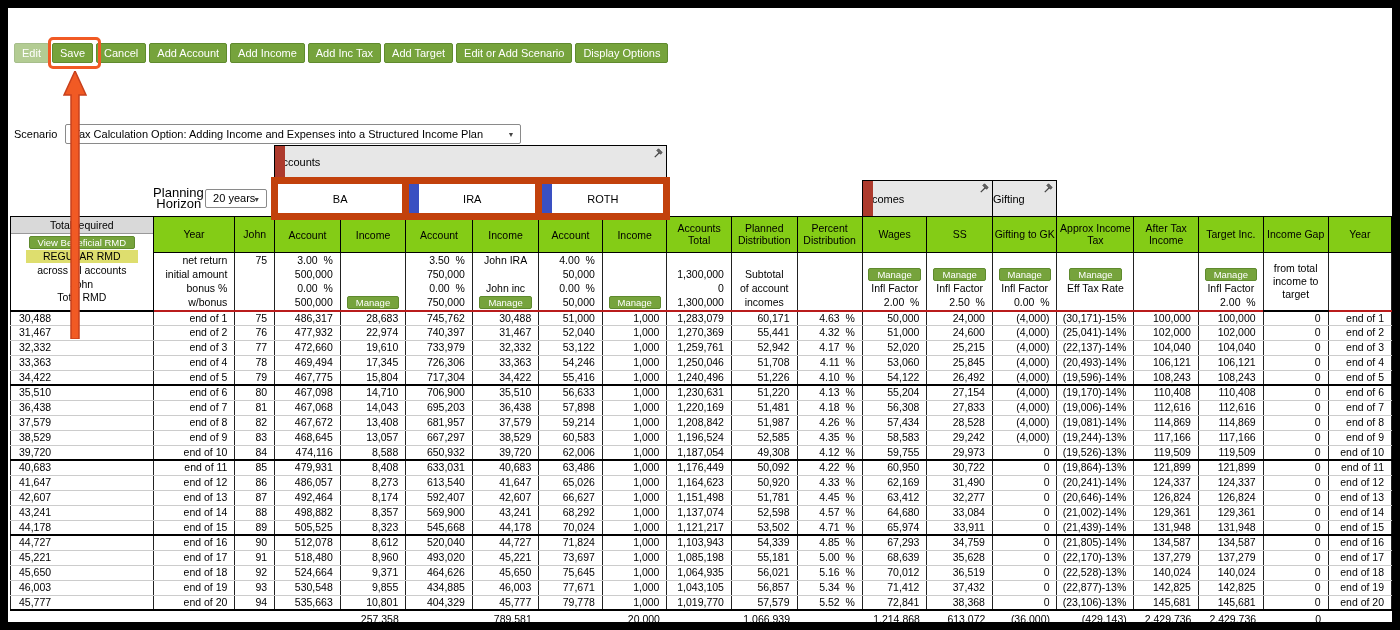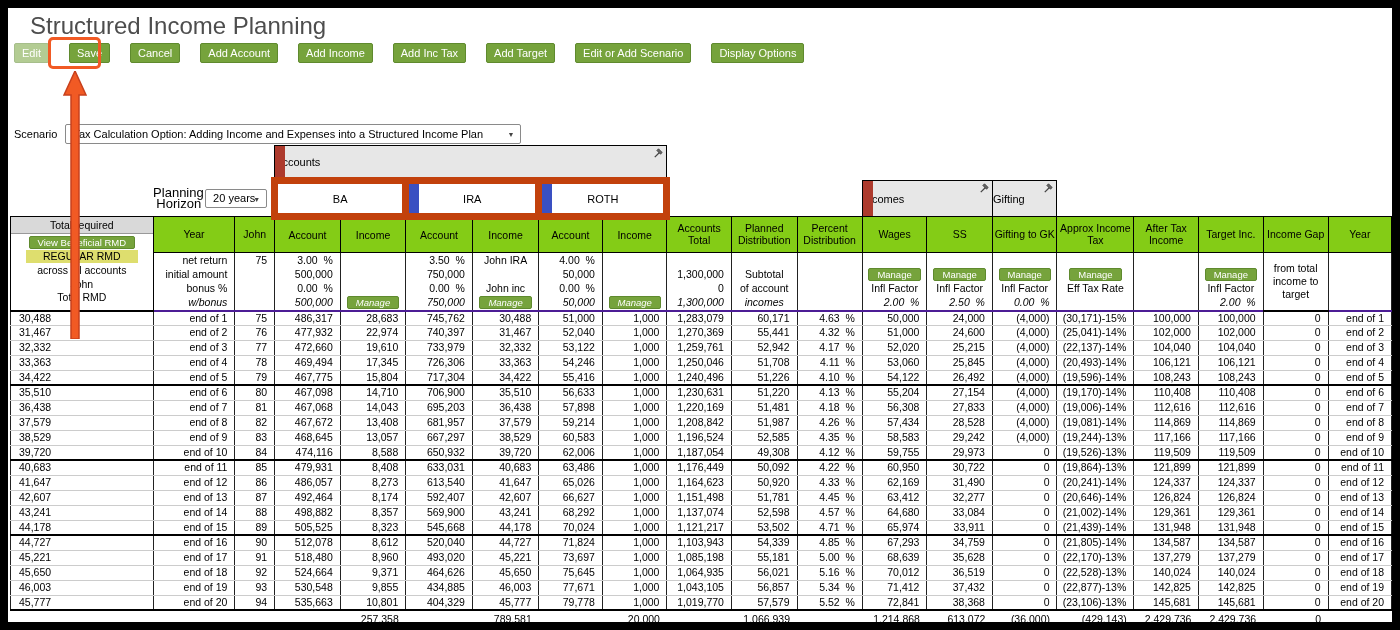--- a/index.html
+++ b/index.html
@@ -2,21 +2,21 @@
 <html><head>
 <meta charset="utf-8">
 <style>
   * { margin:0; padding:0; box-sizing:border-box; }
   html,body { width:1400px; height:630px; background:#000; overflow:hidden;
               font-family:"Liberation Sans", sans-serif; }
   #frame { position:absolute; left:8px; top:8px; width:1384px; height:614px; background:#fff; overflow:hidden; }
 
   .title { position:absolute; left:22px; top:4px; font-size:24px; color:#4d4d4d; }
 
-  .toolbar { position:absolute; left:6px; top:35px; display:flex; gap:20px; z-index:5; }
+  .toolbar { position:absolute; left:6px; top:35px; display:flex; gap:3px; z-index:5; }
   .tb-btn { background:#76a33c; color:#fff; border:1px solid #5f8a2e; border-radius:2px;
             font-size:11px; padding:3px 7px; font-family:inherit; cursor:pointer; white-space:nowrap; }
   .tb-btn.disabled { opacity:.55; }
 
   .scenario-row { position:absolute; left:6px; top:116px; display:flex; align-items:center; gap:8px; }
   .lbl { font-size:11px; color:#000; }
   .fake-select { position:relative; background:#fff; border:1px solid #8a8a8a; border-radius:2px;
                  height:20px; line-height:18px; font-size:11px; padding:0 22px 0 7px; color:#000; cursor:pointer;
                  white-space:nowrap; overflow:hidden; }
   .fake-select .arrow { position:absolute; right:6px; top:1px; line-height:18px; font-size:7px; color:#444; }
@@ -50,21 +50,21 @@
 
   .leftcell { border:1px solid #000; border-bottom:2px solid #000; background:#fff; vertical-align:top; padding:0; }
   .lp-top { background:#d9d9d9; border-bottom:1px solid #999; height:17px; line-height:17px; text-align:center; }
   .lp-btnwrap { text-align:center; margin:2px 0 1px 0; }
   .lp-yellow { background:#dede6e; width:112px; margin:0 auto 1px auto; height:13px; line-height:13px; text-align:center; }
   .lp-line { text-align:center; line-height:13.5px; }
 
   .srow { height:14.5px; }
   .srow td { border-left:1px solid #222; border-right:1px solid #222; background:#fff;
              padding:0 3px; vertical-align:middle; line-height:13px; }
-  .srow-last td { border-bottom:2px solid #4c1d95;font-style:italic; }
+  .srow-last td { border-bottom:2px solid #b91c1c; }
   .ar { text-align:right; padding-right:7px !important; }
   .ac { text-align:center; }
   .pre { white-space:pre; }
   .pct-cell { background:#f5c48d; }
   .gapnote { text-align:center; font-size:10.5px; line-height:12.5px; vertical-align:middle;
              white-space:pre-line; border-bottom:2px solid #000 !important; }
 
   .manage-btn { display:inline-block; background:#76a33c; color:#fff; border:1px solid #5f8a2e;
                 border-radius:2px; font-size:9.5px; line-height:11px; padding:0 8px; cursor:pointer; }
 
@@ -78,21 +78,20 @@
 
   
   .anno-rect { position:absolute; border:3px solid #f15a24; border-radius:5px; z-index:41; }
   .anno-arrow { position:absolute; z-index:40; }
 </style>
 </head>
 <body>
 
 <div id="frame">
 
-  <div class="title">Structured Income Planning</div>
 
   <div class="toolbar" id="toolbar">
       <button class="tb-btn disabled">Edit</button>
       <button class="tb-btn">Save</button>
       <button class="tb-btn">Cancel</button>
       <button class="tb-btn">Add Account</button>
       <button class="tb-btn">Add Income</button>
       <button class="tb-btn">Add Inc Tax</button>
       <button class="tb-btn">Add Target</button>
       <button class="tb-btn">Edit or Add Scenario</button>

